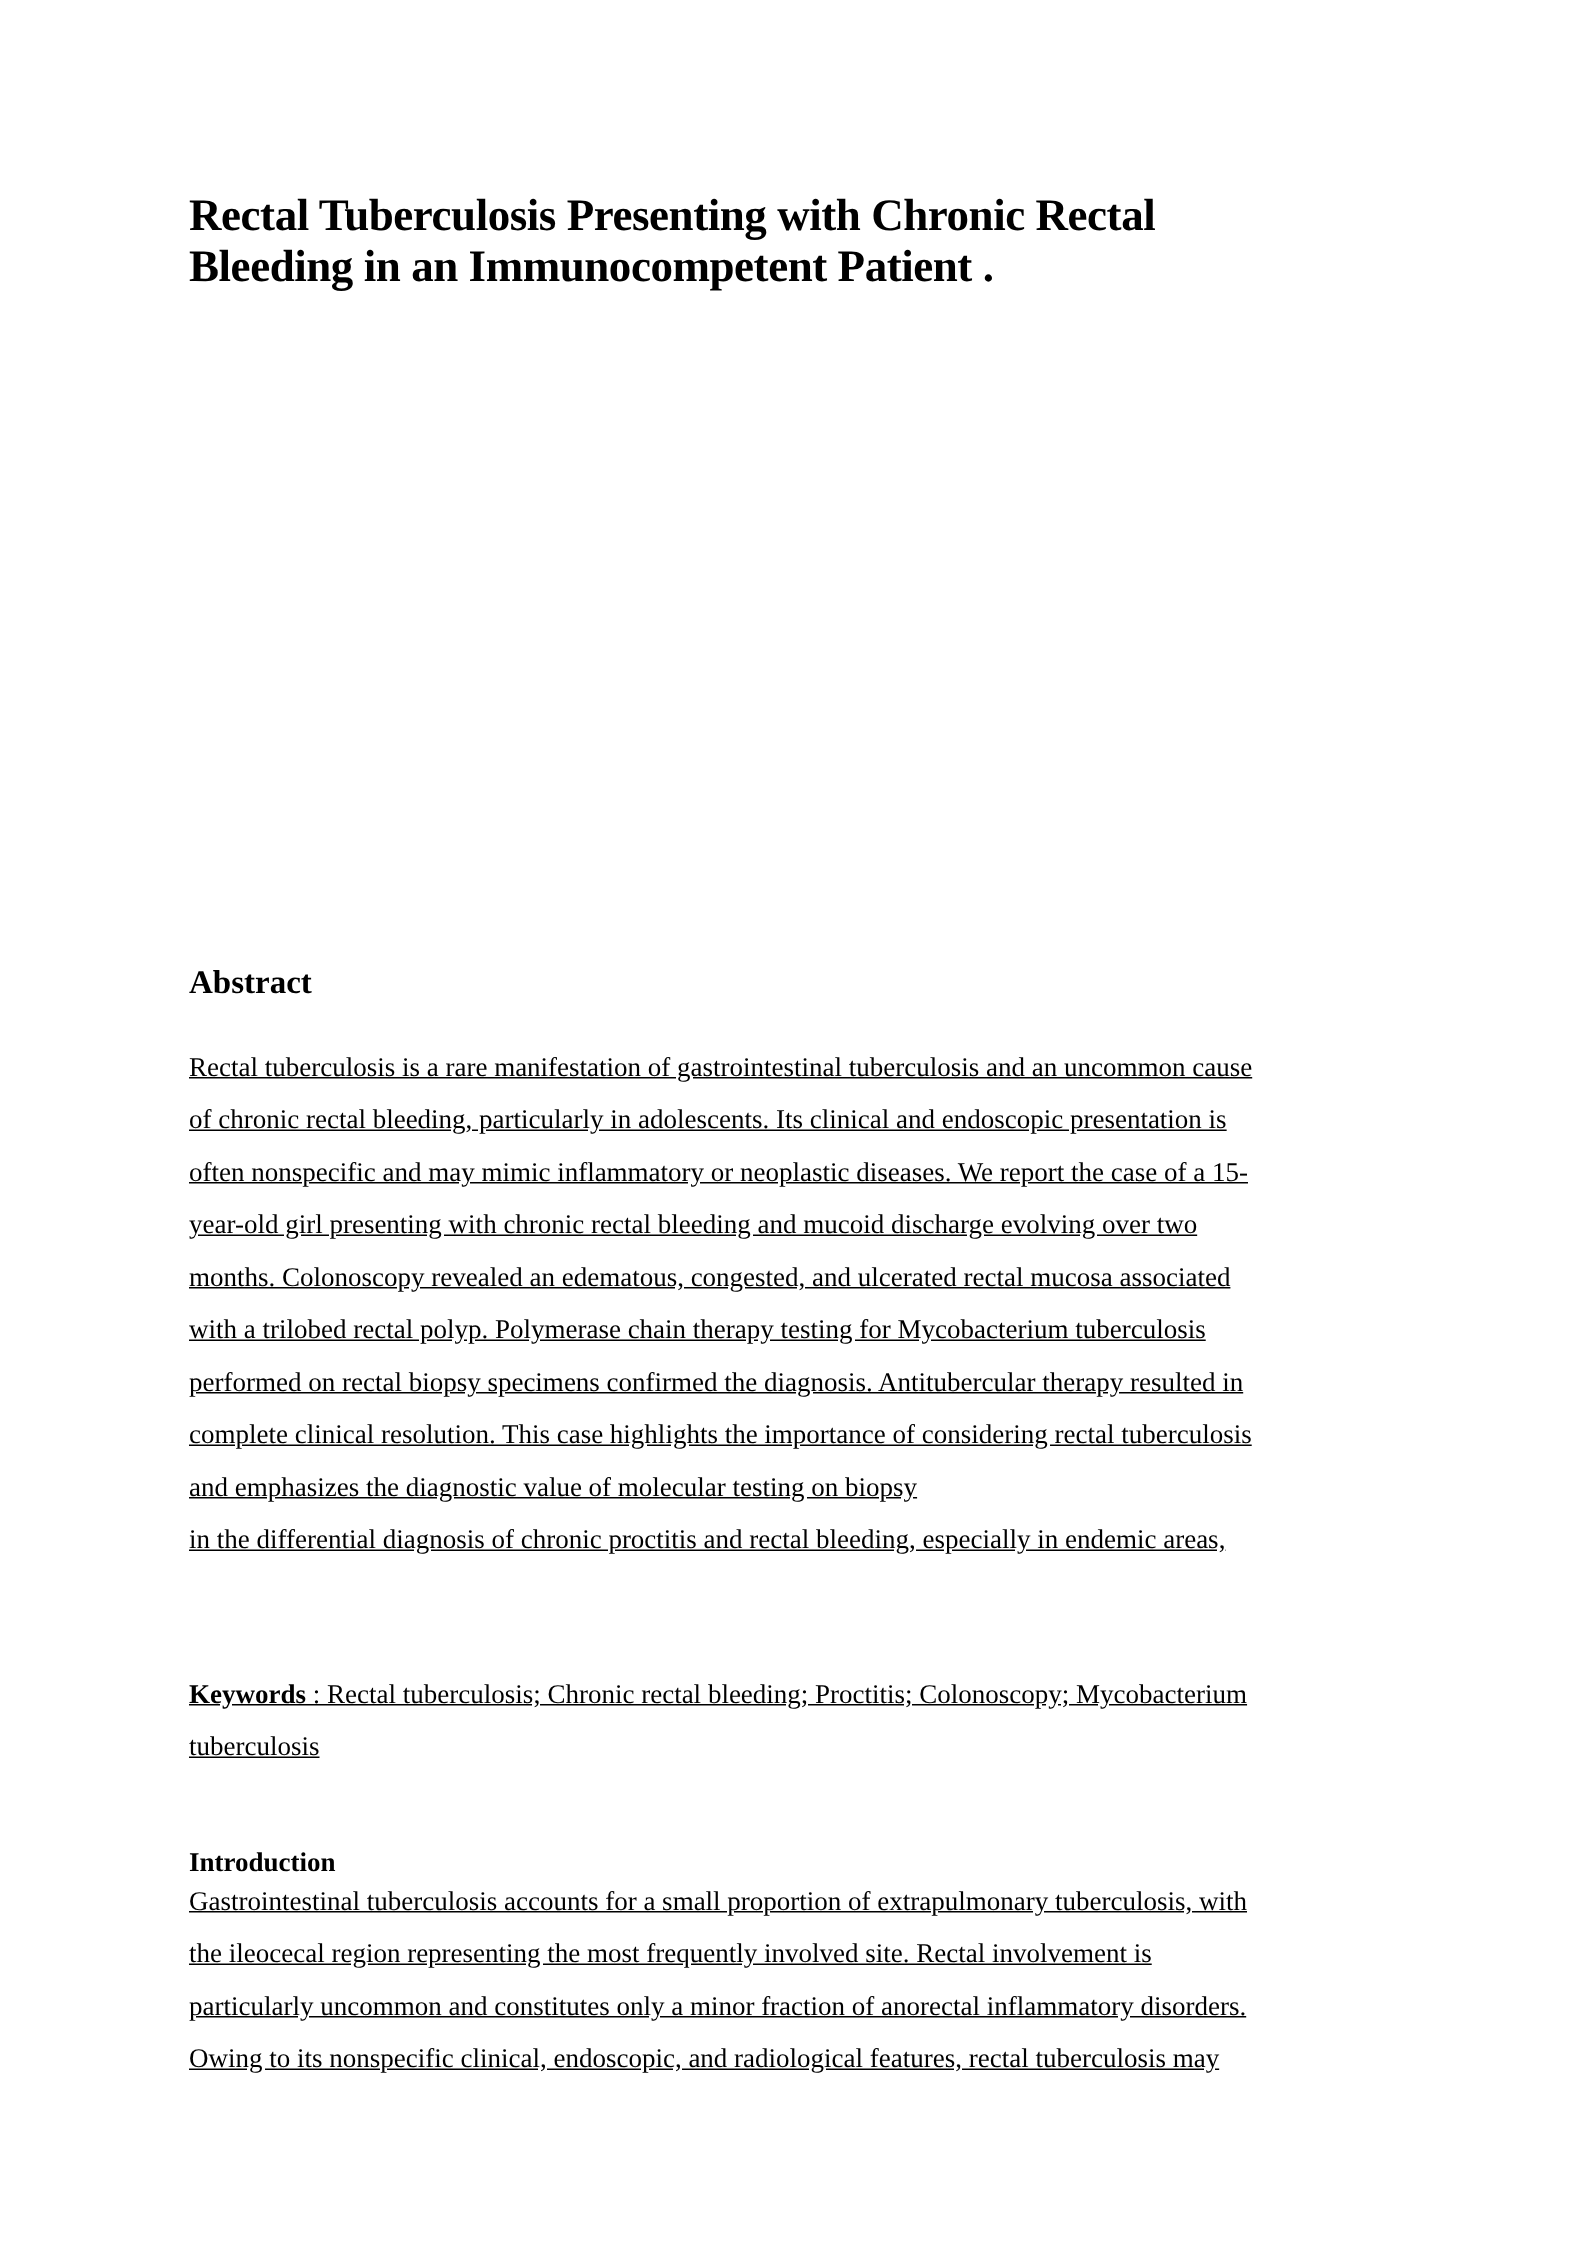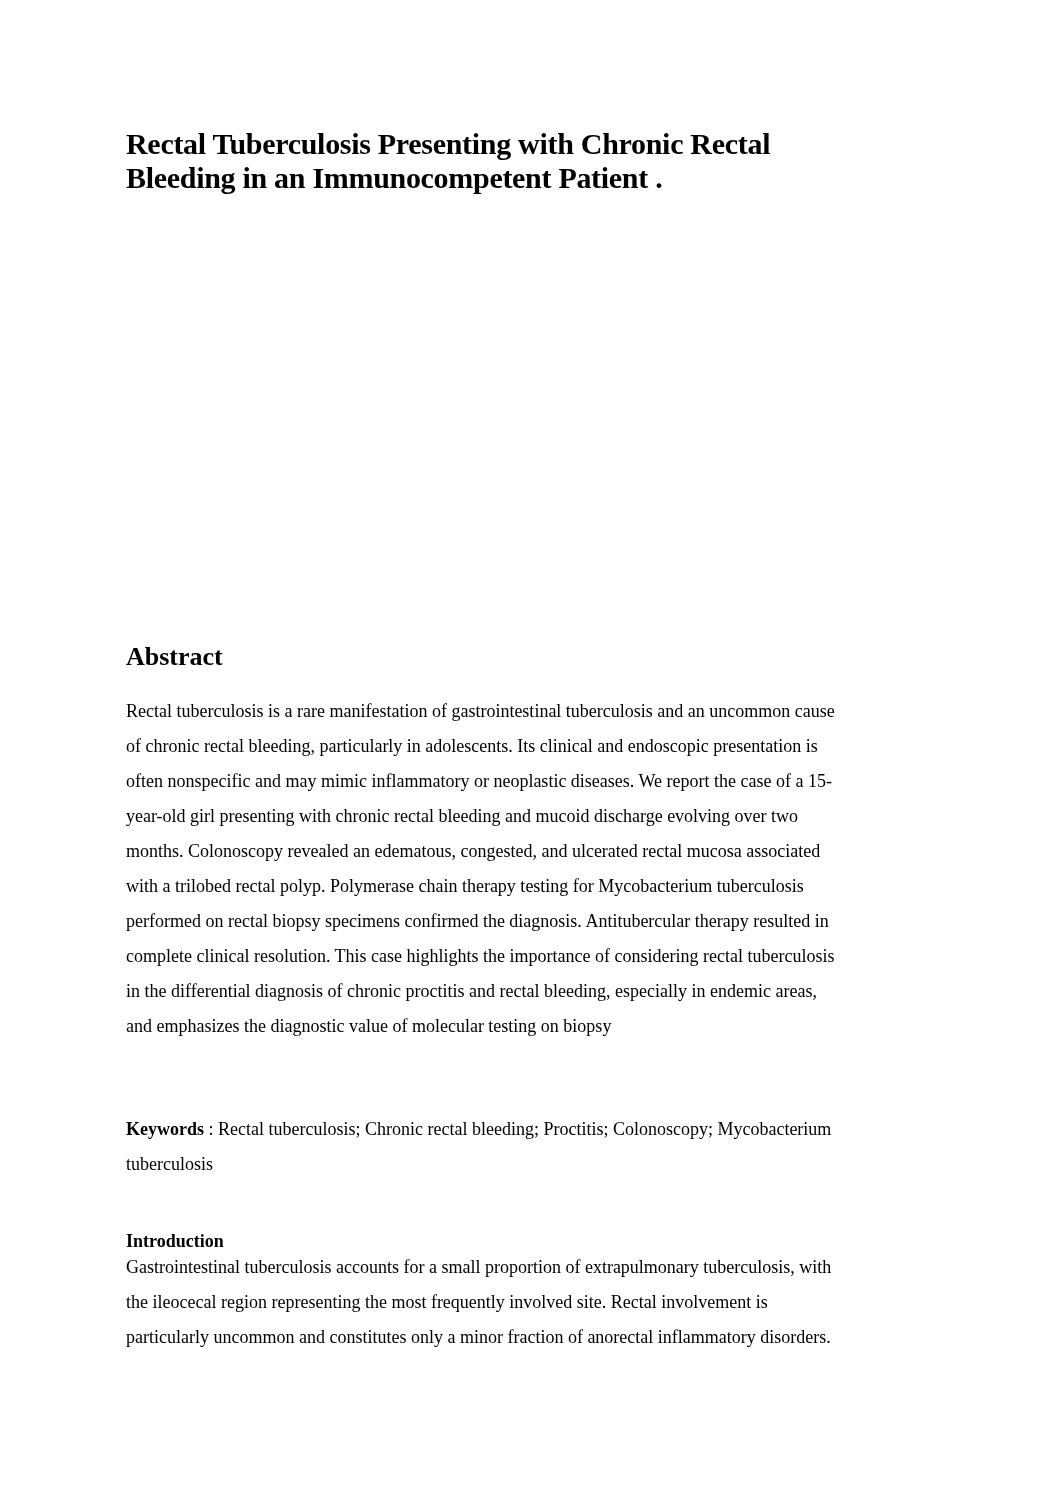--- a/index.html
+++ b/index.html
@@ -1,19 +1,19 @@
 <!DOCTYPE html>
 <html><head>
 <meta charset="utf-8">
 <style>
   html, body { margin: 0; padding: 0; background: #ffffff; }
   body { width: 1058px; height: 1497px; position: relative; overflow: hidden; color: #000; font-family: "Liberation Serif", serif; }
   .title { position: absolute; left: 126px; top: 127px; width: 780px; font-size: 30px; font-weight: bold; line-height: 34px; letter-spacing: -0.3px; }
-  .abs-head { position: absolute; left: 126px; top: 642px; font-size: 26px; font-weight: bold; }
-  .para { position: absolute; left: 126px; width: 812px; font-size: 18px; line-height: 35px; }
+  .abs-head { position: absolute; left: 126px; top: 642px; font-size: 22px; font-weight: bold; }
+  .para { position: absolute; left: 126px; width: 812px; font-size: 18px; line-height: 35px; text-decoration: underline; }
   .para .line { display: block; white-space: nowrap; }
   .abstract { top: 694px; }
   .keywords { top: 1112px; }
   .intro-head { position: absolute; left: 126px; top: 1195px; font-size: 18px; font-weight: bold; margin-top: 36px; }
   .intro { top: 1226px; margin-top: 24px; }
   b { font-weight: bold; }
 </style>
 </head>
 <body>
 
@@ -26,28 +26,29 @@
 
 <div class="para abstract">
   <span class="line">Rectal tuberculosis is a rare manifestation of gastrointestinal tuberculosis and an uncommon cause</span>
   <span class="line">of chronic rectal bleeding, particularly in adolescents. Its clinical and endoscopic presentation is</span>
   <span class="line">often nonspecific and may mimic inflammatory or neoplastic diseases. We report the case of a 15-</span>
   <span class="line">year-old girl presenting with chronic rectal bleeding and mucoid discharge evolving over two</span>
   <span class="line">months. Colonoscopy revealed an edematous, congested, and ulcerated rectal mucosa associated</span>
   <span class="line">with a trilobed rectal polyp. Polymerase chain therapy testing for Mycobacterium tuberculosis</span>
   <span class="line">performed on rectal biopsy specimens confirmed the diagnosis. Antitubercular therapy resulted in</span>
   <span class="line">complete clinical resolution. This case highlights the importance of considering rectal tuberculosis</span>
+  <span class="line">and emphasizes the diagnostic value of molecular testing on biopsy</span>
   <span class="line">in the differential diagnosis of chronic proctitis and rectal bleeding, especially in endemic areas,</span>
-  <span class="line">and emphasizes the diagnostic value of molecular testing on biopsy</span>
 </div>
 
 <div class="para keywords">
   <span class="line"><b>Keywords</b><span> : Rectal tuberculosis; Chronic rectal bleeding; Proctitis; Colonoscopy; Mycobacterium</span></span>
   <span class="line">tuberculosis</span>
 </div>
 
 <div class="intro-head">Introduction</div>
 
 <div class="para intro">
   <span class="line">Gastrointestinal tuberculosis accounts for a small proportion of extrapulmonary tuberculosis, with</span>
   <span class="line">the ileocecal region representing the most frequently involved site. Rectal involvement is</span>
   <span class="line">particularly uncommon and constitutes only a minor fraction of anorectal inflammatory disorders.</span>
+  <span class="line">Owing to its nonspecific clinical, endoscopic, and radiological features, rectal tuberculosis may</span>
 </div>
 
 </body></html>

